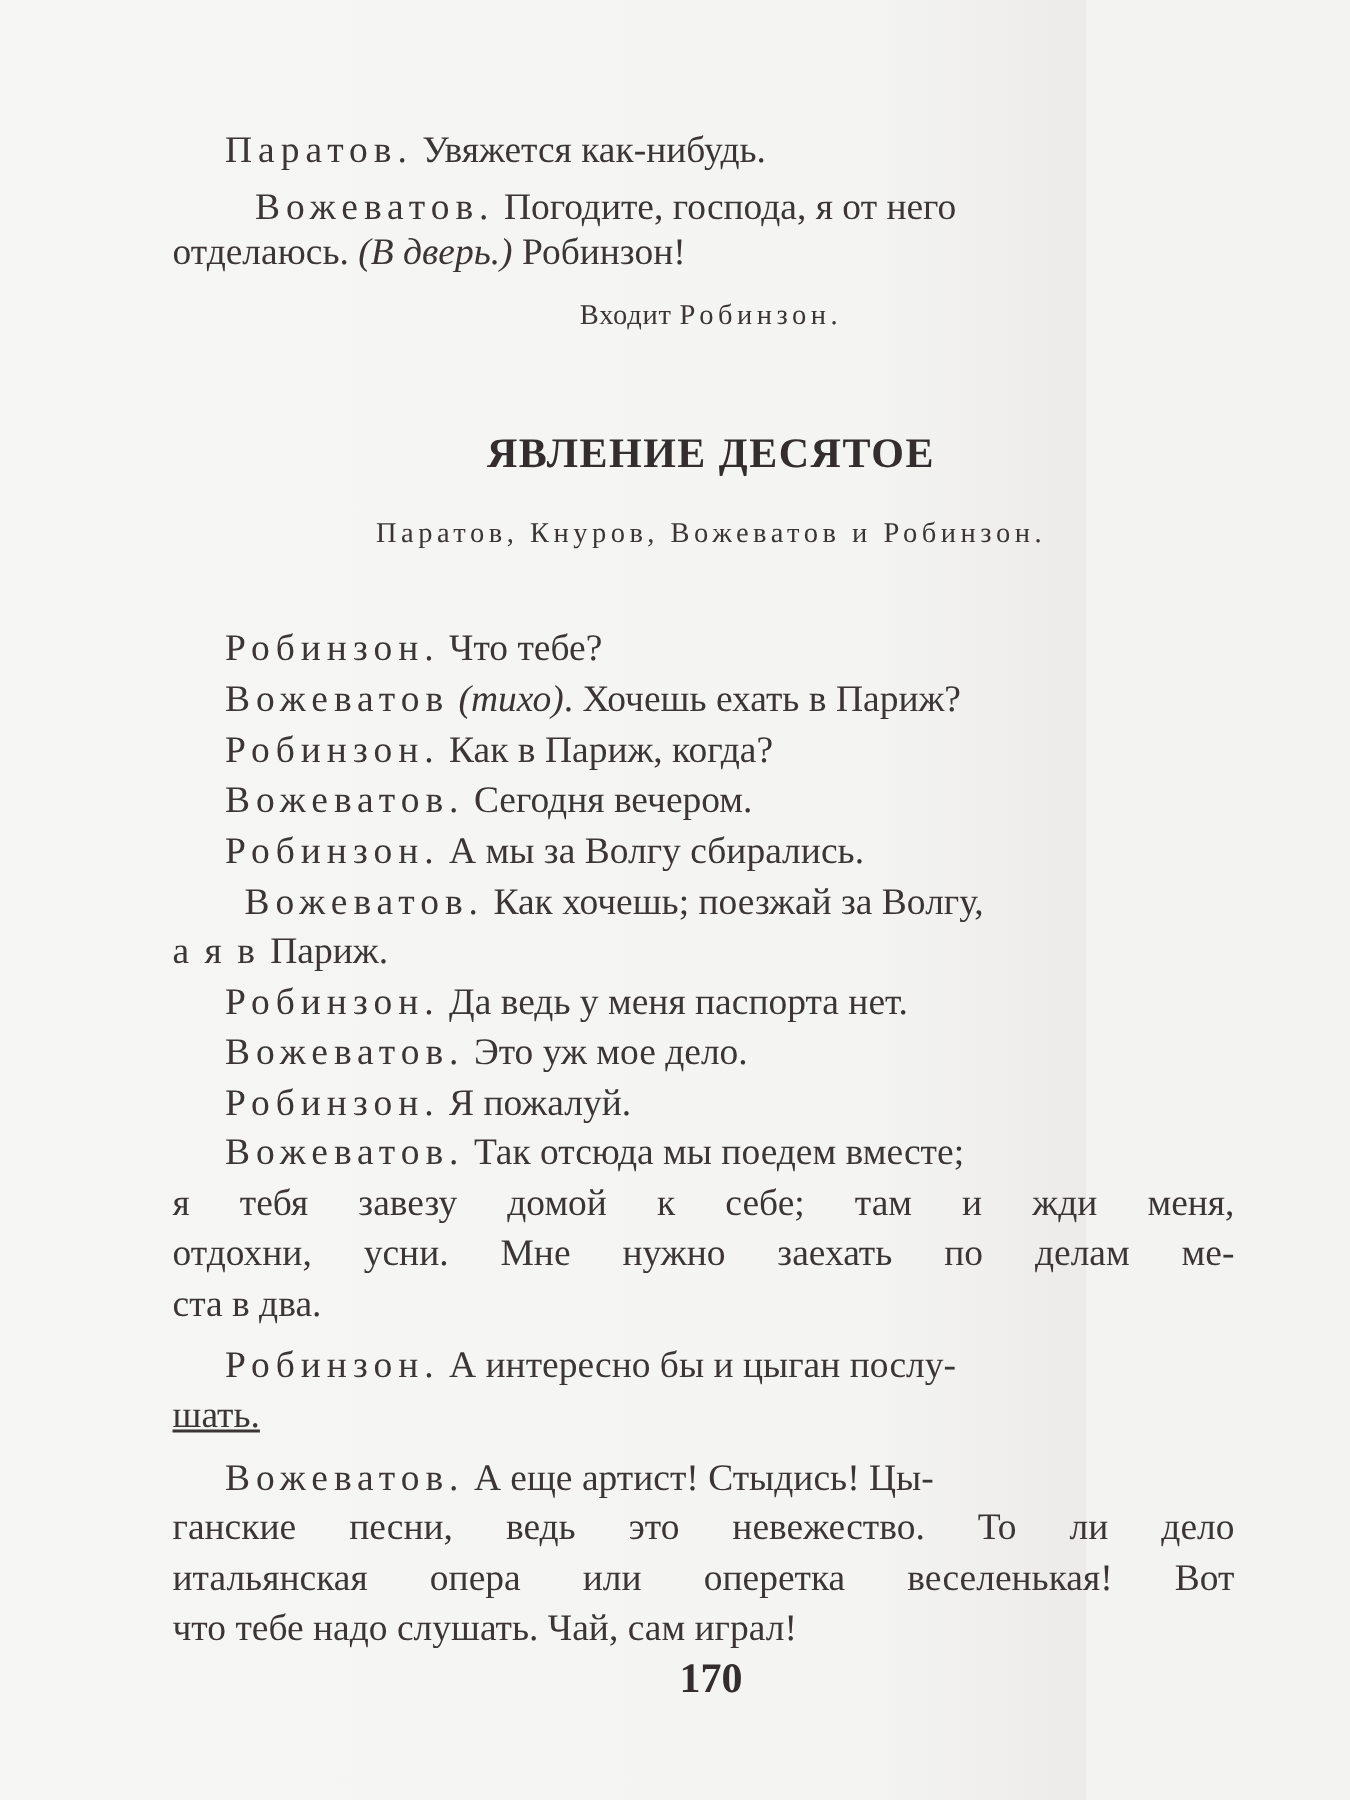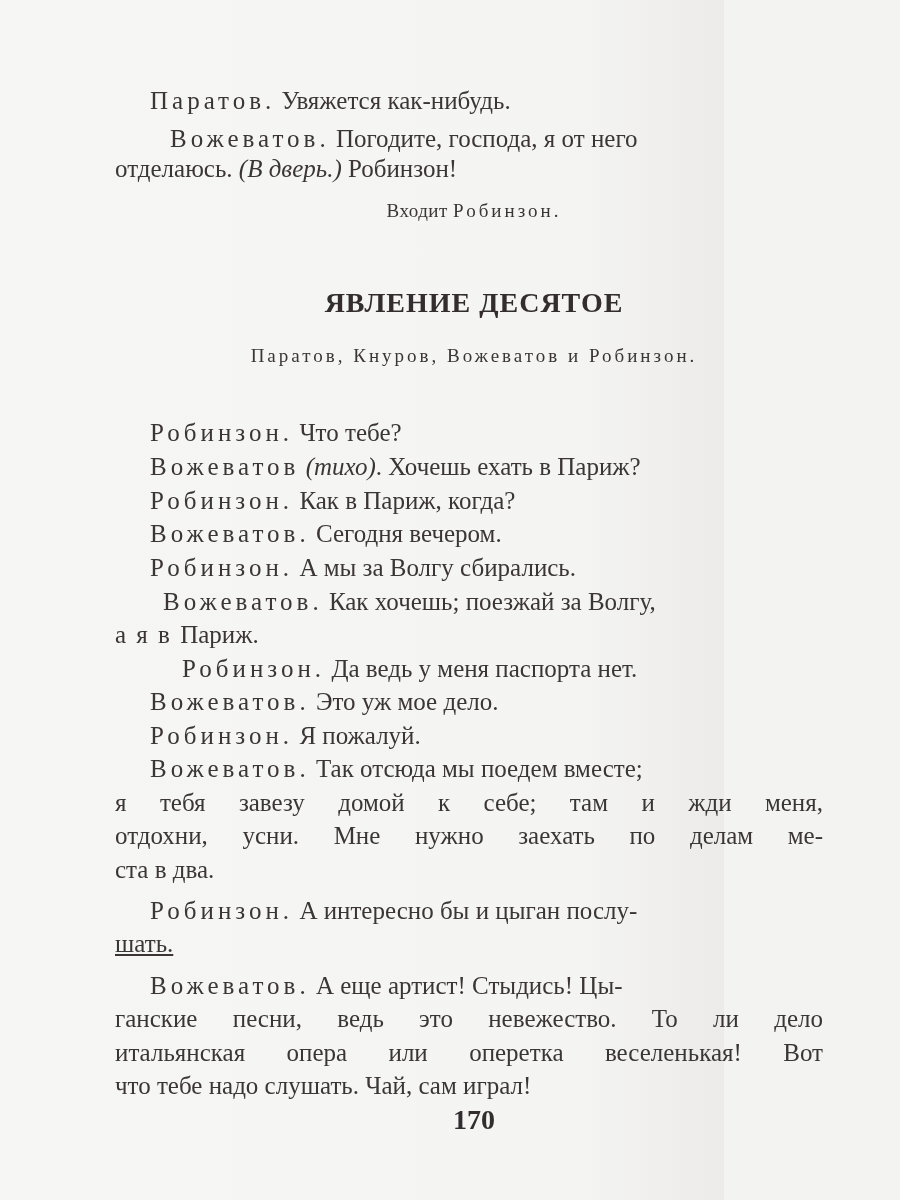--- a/index.html
+++ b/index.html
@@ -76,21 +76,21 @@
   </div>
 
   <div class="line" style="left:139px; top:587px;margin-left:24px;">
     <span class="spk">Вожеватов.</span><span> Как хочешь; поезжай за Волгу,</span>
   </div>
 
   <div class="line" style="left:115px; top:620px; word-spacing:4px;">
     <span>а я в Париж.</span>
   </div>
 
-  <div class="line" style="left:150px; top:654px;margin-left:32px;">
+  <div class="line" style="left:150px; top:654px;">
     <span class="spk">Робинзон.</span><span> Да ведь у меня паспорта нет.</span>
   </div>
 
   <div class="line" style="left:150px; top:687px;">
     <span class="spk">Вожеватов.</span><span> Это уж мое дело.</span>
   </div>
 
   <div class="line" style="left:150px; top:721px;">
     <span class="spk">Робинзон.</span><span> Я пожалуй.</span>
   </div>

